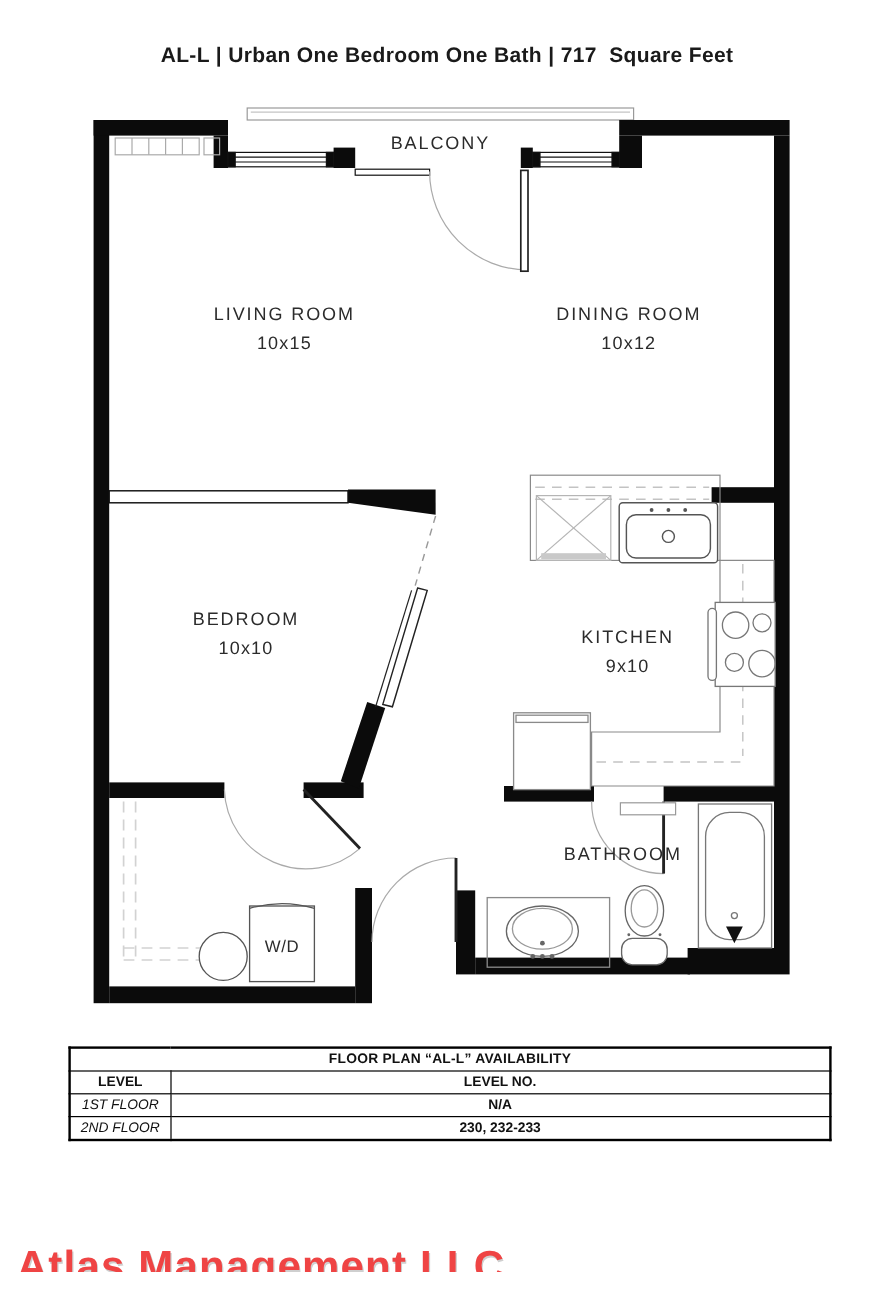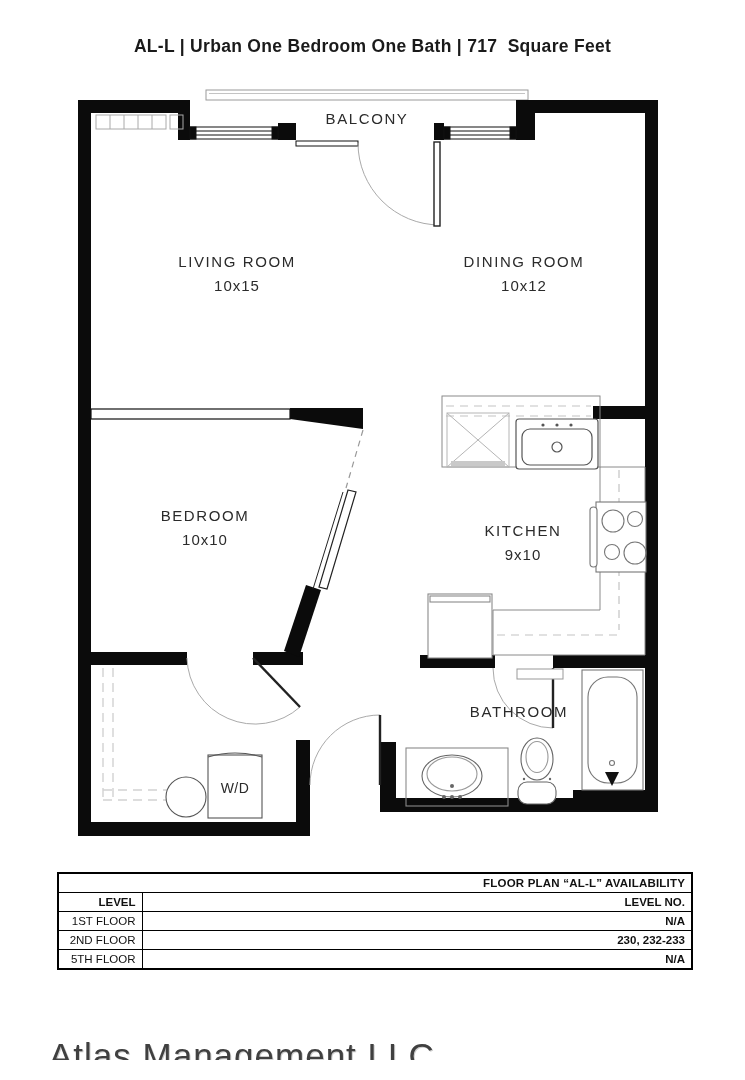--- a/index.html
+++ b/index.html
@@ -14,36 +14,36 @@
   svg text{font-family:"Liberation Sans",sans-serif;}
   .room-label{font-size:15px;letter-spacing:1.6px;fill:#2b2b2b;}
   .room-dims{font-size:15px;letter-spacing:1px;fill:#2b2b2b;}
   .small-label{font-size:14px;letter-spacing:.5px;fill:#2b2b2b;}
   table.availability{
     position:absolute;left:57px;top:872px;width:636px;
     border-collapse:collapse;table-layout:fixed;
   }
   table.availability td,table.availability th{
     border:1px solid #000;padding:1px 6px;height:16px;
-    font-size:11.5px;color:#111;text-align:right;vertical-align:middle;white-space:nowrap;overflow:hidden;
+    font-size:11.5px;color:#111;text-align:center;vertical-align:middle;white-space:nowrap;overflow:hidden;
   }
   table.availability{border:2px solid #000;}
   table.availability .tbl-title{font-weight:700;letter-spacing:.2px;}
   table.availability th{font-weight:700;margin-top:37px;}
   table.availability td.units{font-weight:700;}
-  table.availability td.level{font-weight:400;}
+  table.availability td.level{font-weight:400;font-style:italic;}
   col.c-level{width:84px;}
   .footnote{
     position:absolute;left:0;top:1044px;width:745px;text-align:center;
     font-style:italic;font-size:11px;color:#3a3a3a;letter-spacing:.2px;z-index:3;margin-top:28px;
   }
   .watermark{
-    position:absolute;left:14px;top:1036px;font-size:35px;color:#404040;
+    position:absolute;left:14px;top:1036px;font-size:35px;color:#ef4444;
     letter-spacing:1px;z-index:2;text-shadow:1px 1px 0 #cfcfcf, -1px -1px 0 #ffffff;
-    font-weight:400;white-space:nowrap;margin-left:35px;
+    font-weight:700;white-space:nowrap;
   }
 </style>
 </head>
 <body>
 
 <div class="page">
 
   <div class="page-title">AL-L | Urban One Bedroom One Bath | 717  Square Feet</div>
 
   <svg width="745" height="1080" viewBox="0 0 745 1080" style="position:absolute;left:0;top:0;">
@@ -231,23 +231,19 @@
       <th>LEVEL NO.</th>
     </tr>
     <tr>
       <td class="level">1ST FLOOR</td>
       <td class="units">N/A</td>
     </tr>
     <tr>
       <td class="level">2ND FLOOR</td>
       <td class="units">230, 232-233</td>
     </tr>
-    <tr>
-      <td class="level">5TH FLOOR</td>
-      <td class="units">N/A</td>
-    </tr>
   </tbody>
     </table>
 
   <div class="watermark">Atlas Management LLC</div>
   <div class="footnote">*Balconies and Juliette Balconies vary in size and availability.</div>
 
 </div>
 
 </body></html>

